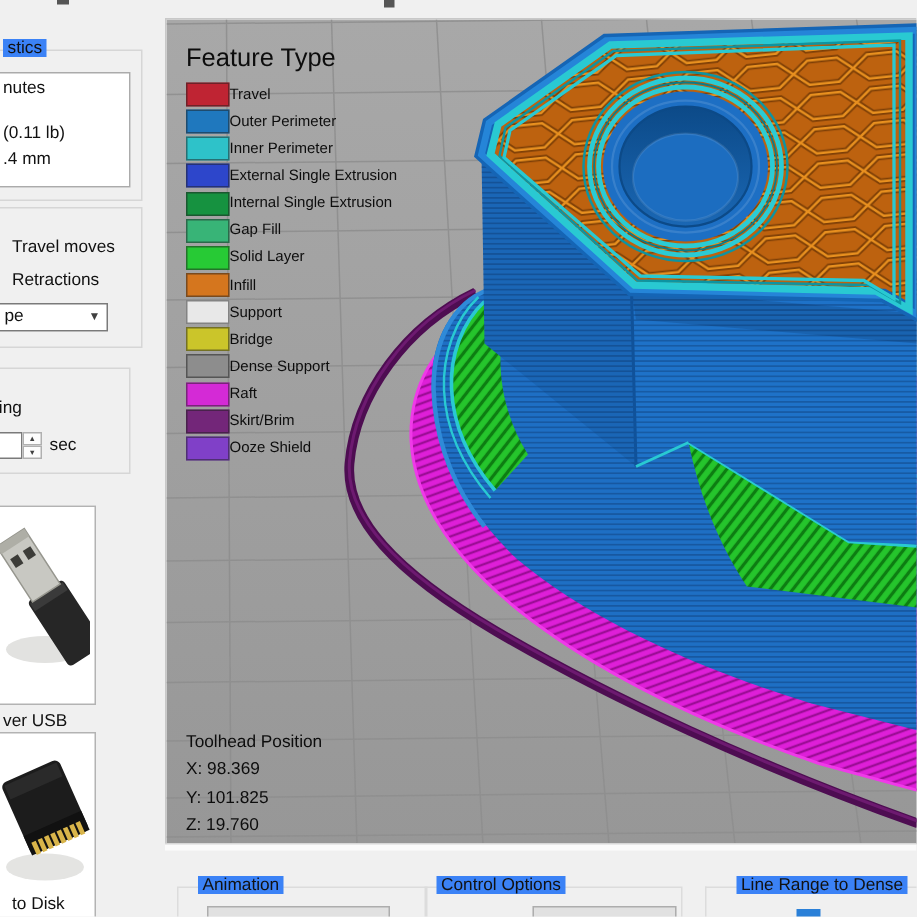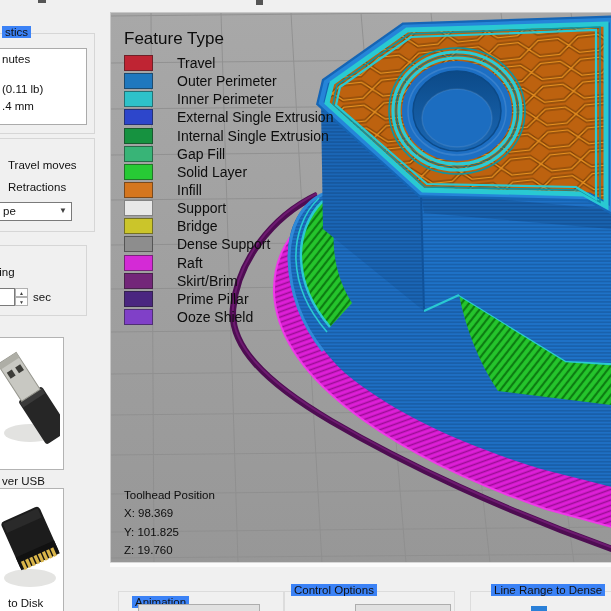--- a/index.html
+++ b/index.html
@@ -8,21 +8,21 @@
   #stage{position:relative;width:611px;height:611px;overflow:hidden;}
   .txt{font-size:11.5px;color:#111;white-space:nowrap;}
   .groupbox{border:1px solid #d6d6d6;background:transparent;}
   .grouplabel{position:absolute;top:-8px;background:#3b82f6;padding:0 3px;font-size:11.5px;color:#111;white-space:nowrap;}
   .whitebox{background:#ffffff;border:1px solid #ababab;}
   .imgbtn{background:#ffffff;border:1px solid #b3b3b3;}
   .winbtn{background:#e1e1e1;border:1px solid #adadad;}
   .combo{background:#ffffff;border:1px solid #7a7a7a;}
   .legendrow{display:flex;align-items:center;height:18.15px;}
   .sw{width:29px;height:16px;border:1px solid rgba(30,30,30,.5);box-sizing:border-box;flex:0 0 29px;}
-  .lt{margin-left:24px;font-size:14px;color:#0d0d0d;white-space:nowrap;}
+  .lt{margin-left:0;font-size:10px;color:#0d0d0d;white-space:nowrap;}
   .thp{font-size:11.5px;color:#0d0d0d;line-height:18.3px;white-space:nowrap;}
 </style>
 </head>
 <body>
 
 <div id="stage">
 
   <div class="abs" style="left:38px;top:0;width:8px;height:3px;background:#555;"></div>
   <div class="abs" style="left:256px;top:0;width:7px;height:5px;background:#555;"></div>
   <div class="abs" style="left:2px;top:65px;width:4px;height:7px;background:#9a9a9a;"></div>
@@ -252,40 +252,36 @@
       </div>
     <div class="legendrow">
         <span class="sw" style="background: rgb(212, 42, 214);"></span>
         <span class="lt">Raft</span>
       </div>
     <div class="legendrow">
         <span class="sw" style="background: rgb(115, 38, 121);"></span>
         <span class="lt">Skirt/Brim</span>
       </div>
     <div class="legendrow">
-        <span class="sw" style="background: rgb(74, 38, 128);"></span>
-        <span class="lt">Prime Pillar</span>
-      </div>
-    <div class="legendrow">
         <span class="sw" style="background: rgb(128, 64, 200);"></span>
         <span class="lt">Ooze Shield</span>
       </div>
   </div>
 
   <div class="abs" style="left:124px;top:486px;">
     <div class="thp">Toolhead Position</div>
     <div class="thp">X: 98.369</div>
     <div class="thp">Y: 101.825</div>
     <div class="thp">Z: 19.760</div>
   </div>
 
   <div class="abs" style="left:110px;top:562px;width:501px;height:5px;background:#fbfbfb;border-top:1px solid #d7d7d7;box-sizing:border-box;"></div>
 
   <div class="abs groupbox" style="left:118px;top:591px;width:165px;height:30px;border-color:#dcdcdc;">
-    <span class="grouplabel" style="left:13px;margin-top:12px;">Animation</span>
+    <span class="grouplabel" style="left:13px;">Animation</span>
   </div>
   <div class="abs winbtn" style="left:138px;top:604px;width:120px;height:18px;"></div>
 
   <div class="abs groupbox" style="left:283px;top:591px;width:170px;height:30px;border-color:#dcdcdc;">
     <span class="grouplabel" style="left:7px;">Control Options</span>
   </div>
   <div class="abs winbtn" style="left:355px;top:604px;width:94px;height:18px;"></div>
 
   <div class="abs groupbox" style="left:470px;top:591px;width:141px;height:30px;border-color:#dcdcdc;border-right:none;">
     <span class="grouplabel" style="left:20px;">Line Range to Dense</span>

